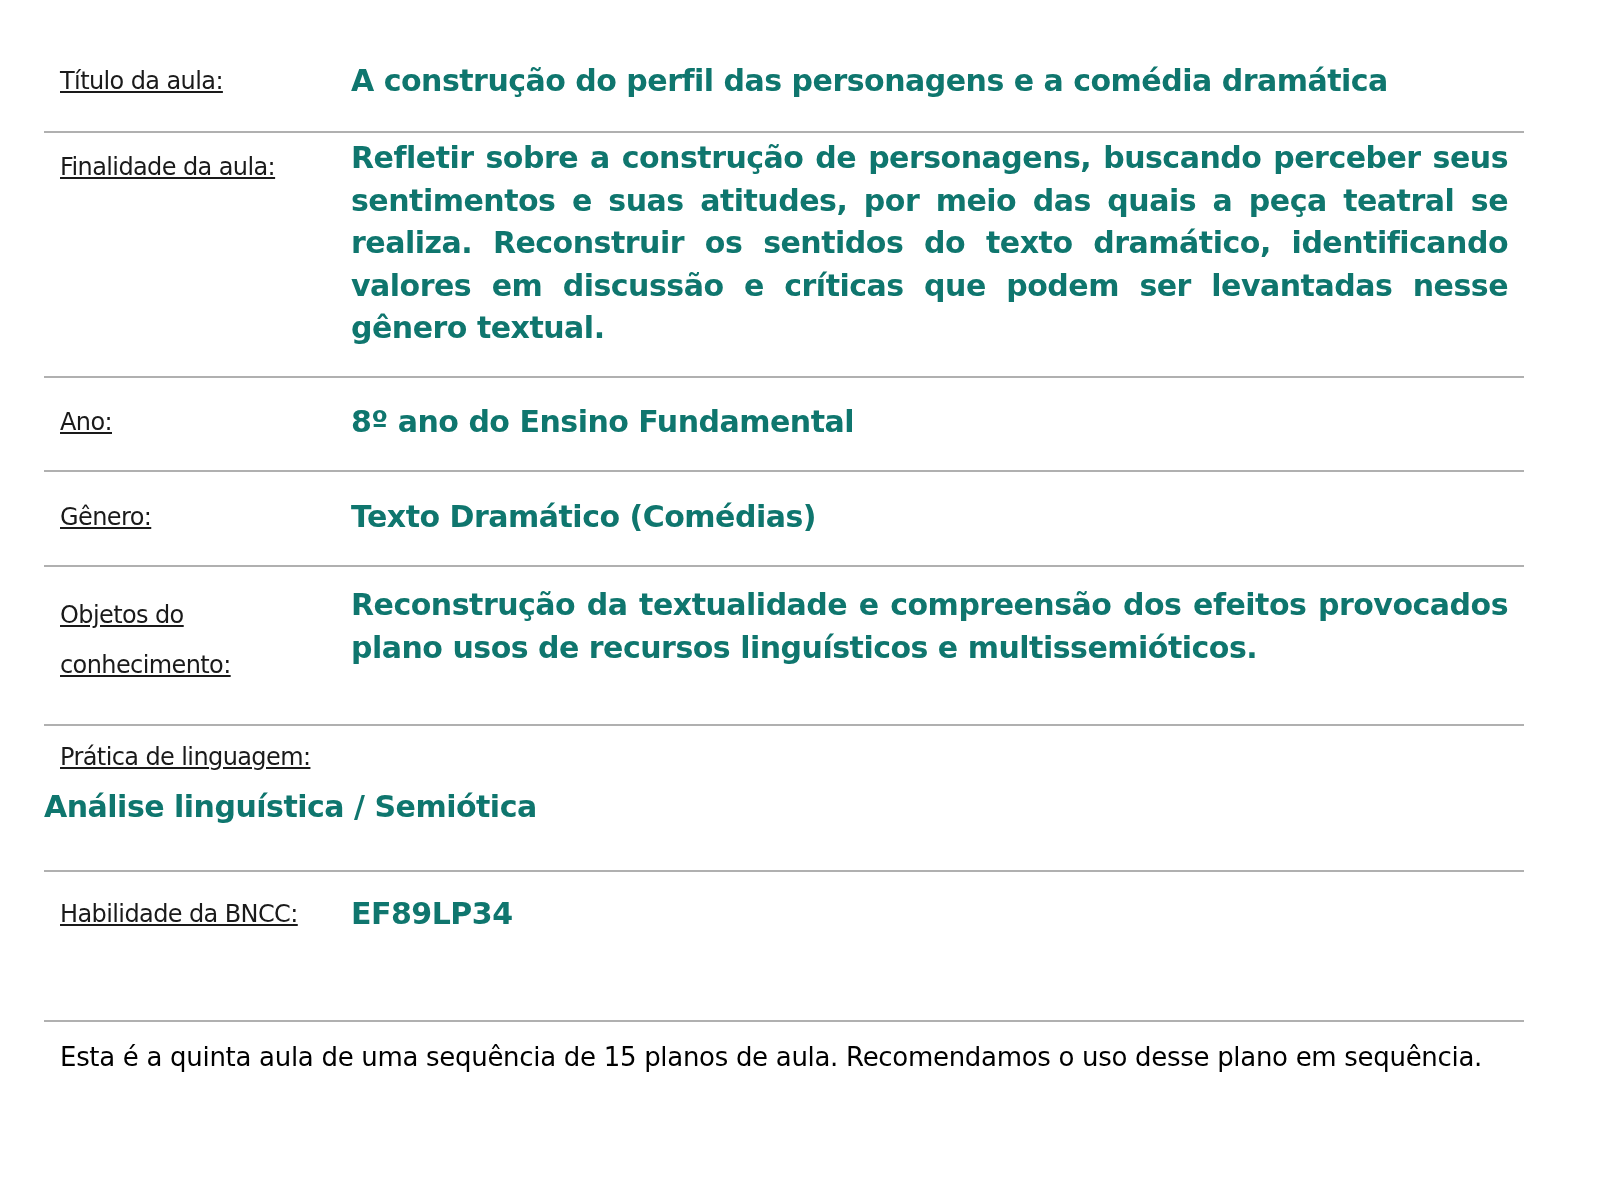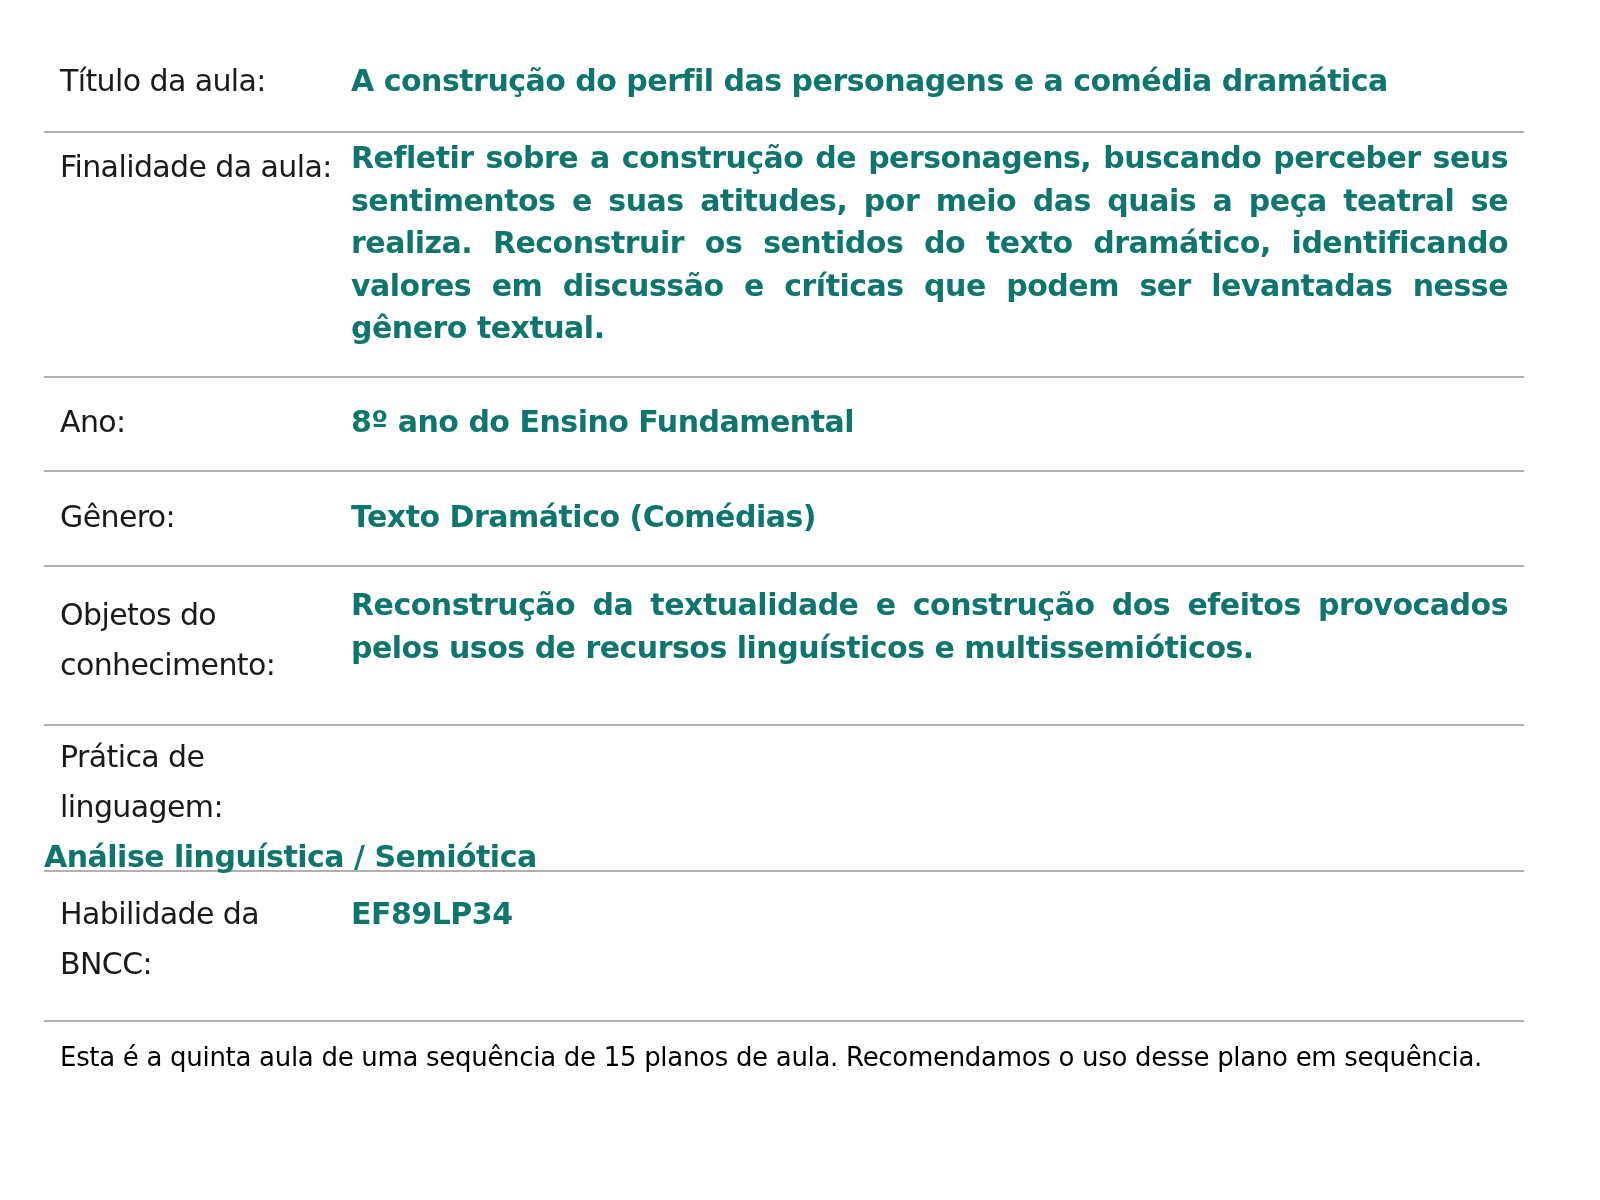--- a/index.html
+++ b/index.html
@@ -24,26 +24,27 @@
     .row {
       display: flex;
       align-items: flex-start;
       box-sizing: border-box;
       border-bottom: 2px solid #b0b0b0;
     }
     .label {
       width: 307px;
       padding-left: 16px;
       box-sizing: border-box;
-      font-size: 30px;
+      font-size: 24px;
       line-height: 50px;
       font-weight: normal;
       color: #1a1a1a;
       flex: none;
       letter-spacing: -0.6px;
+      text-decoration: underline;
     }
     .value {
       flex: 1;
       padding-right: 16px;
       font-size: 30px;
       line-height: 42.5px;
       font-weight: bold;
       color: #0f766e;
       text-align: justify;
       letter-spacing: -0.5px;
@@ -94,21 +95,21 @@
     <div class="value single">8º ano do Ensino Fundamental</div>
   </div>
 
   <div class="row" id="row-genero">
     <div class="label">Gênero:</div>
     <div class="value single">Texto Dramático (Comédias)</div>
   </div>
 
   <div class="row" id="row-objetos">
     <div class="label">Objetos do conhecimento:</div>
-    <div class="value">Reconstrução da textualidade e construção dos efeitos provocados pelos usos de recursos linguísticos e multissemióticos.</div>
+    <div class="value">Reconstrução da textualidade e compreensão dos efeitos provocados plano usos de recursos linguísticos e multissemióticos.</div>
   </div>
 
   <div class="row" id="row-pratica">
     <div class="label">Prática de linguagem:</div>
     <div class="value single">Análise linguística / Semiótica</div>
   </div>
 
   <div class="row" id="row-habilidade">
     <div class="label">Habilidade da BNCC:</div>
     <div class="value single">EF89LP34</div>

